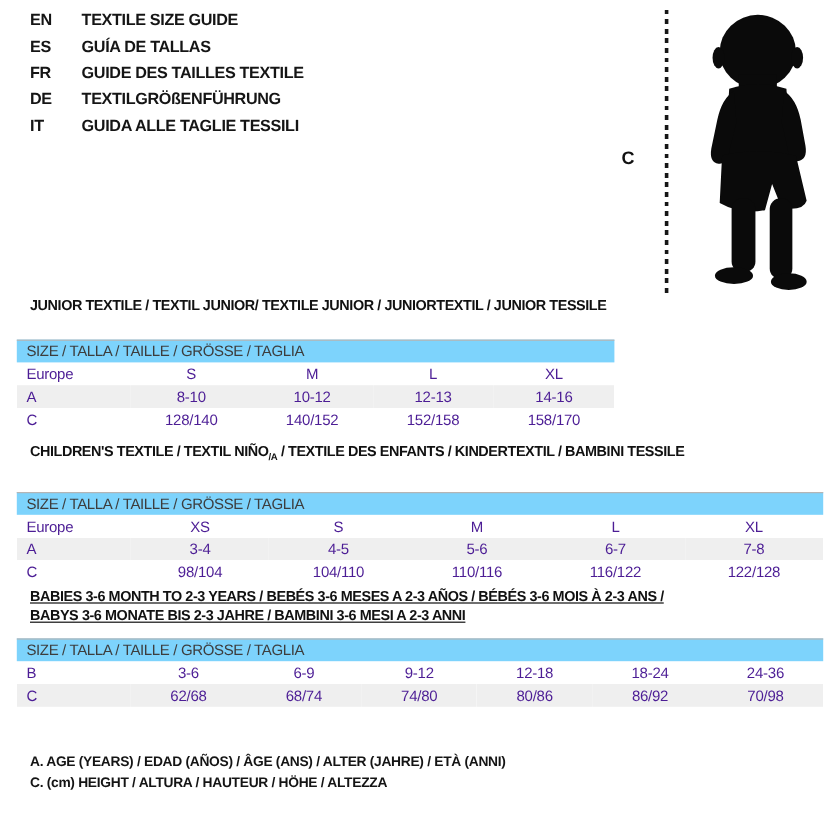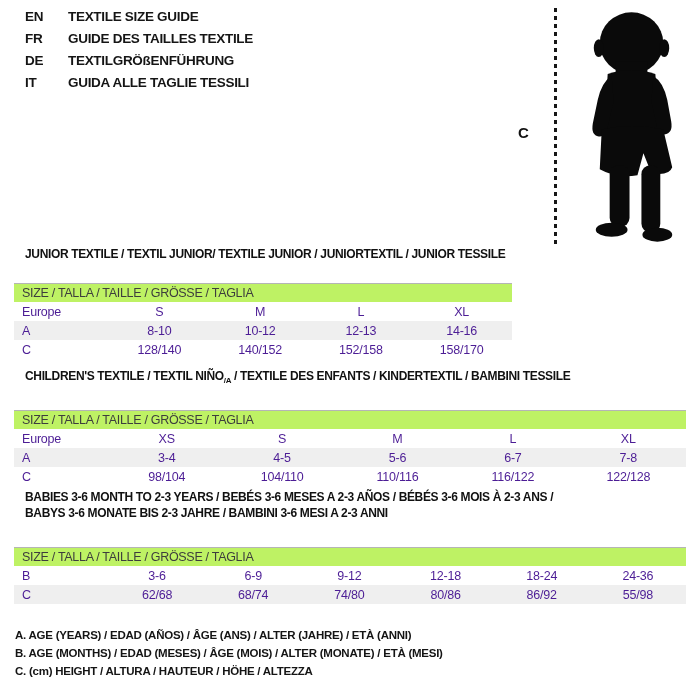--- a/index.html
+++ b/index.html
@@ -72,28 +72,28 @@
   .tb3 { top: 489px; width: 672px; }
   .tb-title {
     font-size: 12px;
     font-weight: bold;
     letter-spacing: -0.35px;
     color: #111;
     padding-left: 11px;
     line-height: 16px;
     margin-bottom: 21px;
   }
-  .tb3 .tb-title { margin-bottom: 26px; }
+  .tb3 .tb-title { margin-bottom: 11px; text-decoration: underline; }
   .tb-title .sub {
     font-size: 8px;
     vertical-align: -3px;
     font-weight: bold;
   }
   .size-header {
-    background: #bef264;
+    background: #7dd3fc;
     border-top: 1px solid #b5b5b5;
     color: #3d3d3d;
     font-size: 12.5px;
     letter-spacing: -0.3px;
     height: 19px;
     line-height: 18px;
     padding-left: 8px;
   }
   table.size-table {
     width: 100%;
@@ -112,41 +112,45 @@
   table.size-table td:first-child {
     width: 95px;
     text-align: left;
     padding-left: 8px;
   }
   table.size-table tr.shaded { background: #efefef; }
 
   
   .notes {
     position: absolute;
-    left: 15px;
+    left: 25px;
     top: 626px;
   }
   .note-line {
     font-weight: bold;
     font-size: 11.5px;
     letter-spacing: -0.25px;
     line-height: 18px;
     color: #141414;
     white-space: nowrap;
   }
 </style>
 </head>
 <body>
 
 <div class="page">
 
   <div class="lang-list">
     <div class="lang-row">
       <span class="lang-code">EN</span>
       <span class="lang-label">TEXTILE SIZE GUIDE</span>
+    </div>
+    <div class="lang-row">
+      <span class="lang-code">ES</span>
+      <span class="lang-label">GUÍA DE TALLAS</span>
     </div>
     <div class="lang-row">
       <span class="lang-code">FR</span>
       <span class="lang-label">GUIDE DES TAILLES TEXTILE</span>
     </div>
     <div class="lang-row">
       <span class="lang-code">DE</span>
       <span class="lang-label">TEXTILGRÖßENFÜHRUNG</span>
     </div>
     <div class="lang-row">
@@ -256,25 +260,24 @@
             <td>18-24</td>
             <td>24-36</td>
           </tr>
           <tr class="shaded">
             <td>C</td>
             <td>62/68</td>
             <td>68/74</td>
             <td>74/80</td>
             <td>80/86</td>
             <td>86/92</td>
-            <td>55/98</td>
+            <td>70/98</td>
           </tr>
         </tbody>
     </table>
   </section>
 
   <footer class="notes">
     <div class="note-line">A. AGE (YEARS) / EDAD (AÑOS) / ÂGE (ANS) / ALTER (JAHRE) / ETÀ (ANNI)</div>
-    <div class="note-line">B. AGE (MONTHS) / EDAD (MESES) / ÂGE (MOIS) / ALTER (MONATE) / ETÀ (MESI)</div>
     <div class="note-line">C. (cm) HEIGHT / ALTURA / HAUTEUR / HÖHE / ALTEZZA</div>
   </footer>
 
 </div>
 
 </body></html>

